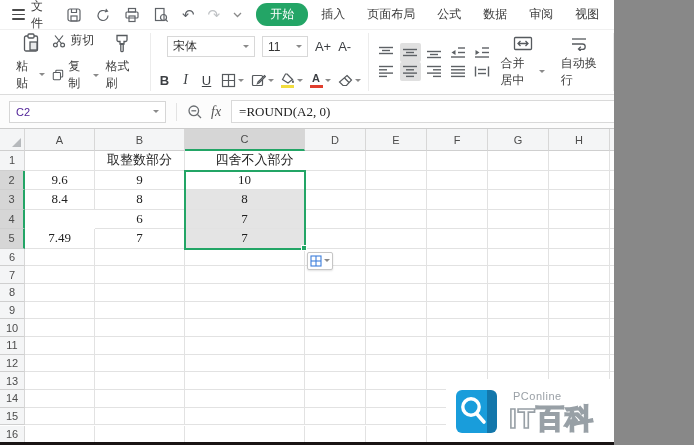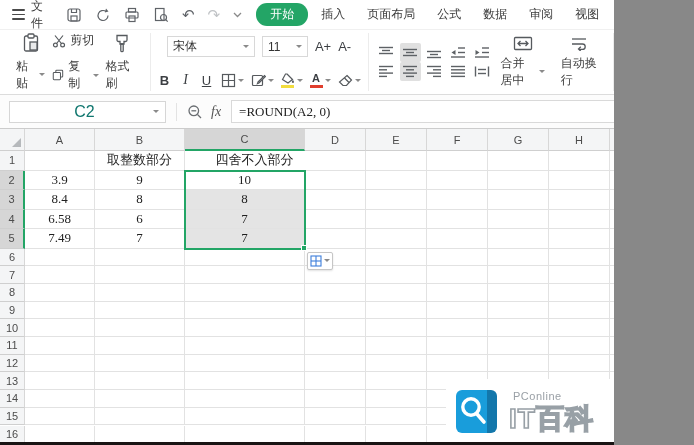--- a/index.html
+++ b/index.html
@@ -44,21 +44,21 @@
   .icon-box.active{background:#e0e0e0;}
   .alrows{display:flex;flex-direction:column;justify-content:space-between;padding:4px 0;}
   .alrow{display:flex;align-items:center;gap:3px;}
   .stack-btn{display:flex;flex-direction:column;align-items:center;justify-content:center;gap:4px;font-size:12px;color:var(--ink);padding:0 8px;cursor:pointer;}
   .num-sec{display:flex;flex-direction:column;justify-content:space-between;padding:4px 7px 5px;}
   .cursym{font-size:14px;color:#3c3f43;}
 
   
   .fbar{height:34px;display:flex;align-items:center;background:#fcfcfc;border-bottom:1px solid #cccccc;padding-left:9px;}
   .name-box{width:157px;height:22px;border:1px solid #d6d6d6;background:#fff;display:flex;align-items:center;padding:0 6px;}
-  .name-box .nb-val{flex:1;text-align:center;font-size:16px;color:#0f766e;}
+  .name-box .nb-val{flex:1;font-size:11px;color:#4c1d95;}
   .vsep{width:1px;height:18px;background:#e3e3e3;margin:0 10px;}
   .fx{font-family:"Liberation Serif",serif;font-style:italic;font-size:14px;color:#555;margin:0 10px 0 8px;cursor:pointer;}
   .formula-field{flex:1;height:23px;border:1px solid #d9d9d9;border-right:none;background:#fff;display:flex;align-items:center;padding-left:7px;font-family:"Liberation Serif","DejaVu Serif",serif;font-size:13px;color:#222;}
 
   
   .grid{position:relative;width:694px;height:313px;background:#fff;overflow:hidden;}
   .cell{position:absolute;display:flex;align-items:center;justify-content:center;border-right:1px solid var(--line);border-bottom:1px solid var(--line);}
   .cell.header{background:#f4f5f6;border-right-color:#d7d7d7;border-bottom-color:#cfcfcf;font-size:11px;color:#4c4c4c;cursor:pointer;}
   .cell.header.hl{background:var(--hdr-hl);}
   .cell.header.hl-col{border-bottom:2px solid var(--accent);}
@@ -376,21 +376,21 @@
       <div class="cell data" style="left: 95px; top: 22px; width: 90px; height: 19.5px;">取整数部分</div>
       <div class="cell data" style="left: 195px; top: 22px; width: 120px; height: 19.5px;">四舍不入部分</div>
       <div class="cell data" style="left: 305px; top: 22px; width: 61px; height: 19.5px;"></div>
       <div class="cell data" style="left: 366px; top: 22px; width: 61px; height: 19.5px;"></div>
       <div class="cell data" style="left: 427px; top: 22px; width: 61px; height: 19.5px;"></div>
       <div class="cell data" style="left: 488px; top: 22px; width: 61px; height: 19.5px;"></div>
       <div class="cell data" style="left: 549px; top: 22px; width: 61px; height: 19.5px;"></div>
       <div class="cell data" style="left: 610px; top: 22px; width: 61px; height: 19.5px;"></div>
       <div class="cell data" style="left: 671px; top: 22px; width: 23px; height: 19.5px;"></div>
       <div class="cell header hl hl-row" style="left: 0px; top: 41.5px; width: 25px; height: 19.5px;">2</div>
-      <div class="cell data" style="left: 25px; top: 41.5px; width: 70px; height: 19.5px;">3.9</div>
+      <div class="cell data" style="left: 25px; top: 41.5px; width: 70px; height: 19.5px;">9.6</div>
       <div class="cell data" style="left: 95px; top: 41.5px; width: 90px; height: 19.5px;">9</div>
       <div class="cell data" style="left: 185px; top: 41.5px; width: 120px; height: 19.5px;">10</div>
       <div class="cell data" style="left: 305px; top: 41.5px; width: 61px; height: 19.5px;"></div>
       <div class="cell data" style="left: 366px; top: 41.5px; width: 61px; height: 19.5px;"></div>
       <div class="cell data" style="left: 427px; top: 41.5px; width: 61px; height: 19.5px;"></div>
       <div class="cell data" style="left: 488px; top: 41.5px; width: 61px; height: 19.5px;"></div>
       <div class="cell data" style="left: 549px; top: 41.5px; width: 61px; height: 19.5px;"></div>
       <div class="cell data" style="left: 610px; top: 41.5px; width: 61px; height: 19.5px;"></div>
       <div class="cell data" style="left: 671px; top: 41.5px; width: 23px; height: 19.5px;"></div>
       <div class="cell header hl hl-row" style="left: 0px; top: 61px; width: 25px; height: 19.5px;">3</div>
@@ -398,21 +398,20 @@
       <div class="cell data" style="left: 95px; top: 61px; width: 90px; height: 19.5px;">8</div>
       <div class="cell data sel-fill" style="left: 185px; top: 61px; width: 120px; height: 19.5px;">8</div>
       <div class="cell data" style="left: 305px; top: 61px; width: 61px; height: 19.5px;"></div>
       <div class="cell data" style="left: 366px; top: 61px; width: 61px; height: 19.5px;"></div>
       <div class="cell data" style="left: 427px; top: 61px; width: 61px; height: 19.5px;"></div>
       <div class="cell data" style="left: 488px; top: 61px; width: 61px; height: 19.5px;"></div>
       <div class="cell data" style="left: 549px; top: 61px; width: 61px; height: 19.5px;"></div>
       <div class="cell data" style="left: 610px; top: 61px; width: 61px; height: 19.5px;"></div>
       <div class="cell data" style="left: 671px; top: 61px; width: 23px; height: 19.5px;"></div>
       <div class="cell header hl hl-row" style="left: 0px; top: 80.5px; width: 25px; height: 19.5px;">4</div>
-      <div class="cell data" style="left: 25px; top: 80.5px; width: 70px; height: 19.5px;">6.58</div>
       <div class="cell data" style="left: 95px; top: 80.5px; width: 90px; height: 19.5px;">6</div>
       <div class="cell data sel-fill" style="left: 185px; top: 80.5px; width: 120px; height: 19.5px;">7</div>
       <div class="cell data" style="left: 305px; top: 80.5px; width: 61px; height: 19.5px;"></div>
       <div class="cell data" style="left: 366px; top: 80.5px; width: 61px; height: 19.5px;"></div>
       <div class="cell data" style="left: 427px; top: 80.5px; width: 61px; height: 19.5px;"></div>
       <div class="cell data" style="left: 488px; top: 80.5px; width: 61px; height: 19.5px;"></div>
       <div class="cell data" style="left: 549px; top: 80.5px; width: 61px; height: 19.5px;"></div>
       <div class="cell data" style="left: 610px; top: 80.5px; width: 61px; height: 19.5px;"></div>
       <div class="cell data" style="left: 671px; top: 80.5px; width: 23px; height: 19.5px;"></div>
       <div class="cell header hl hl-row" style="left: 0px; top: 100px; width: 25px; height: 19.5px;">5</div>

